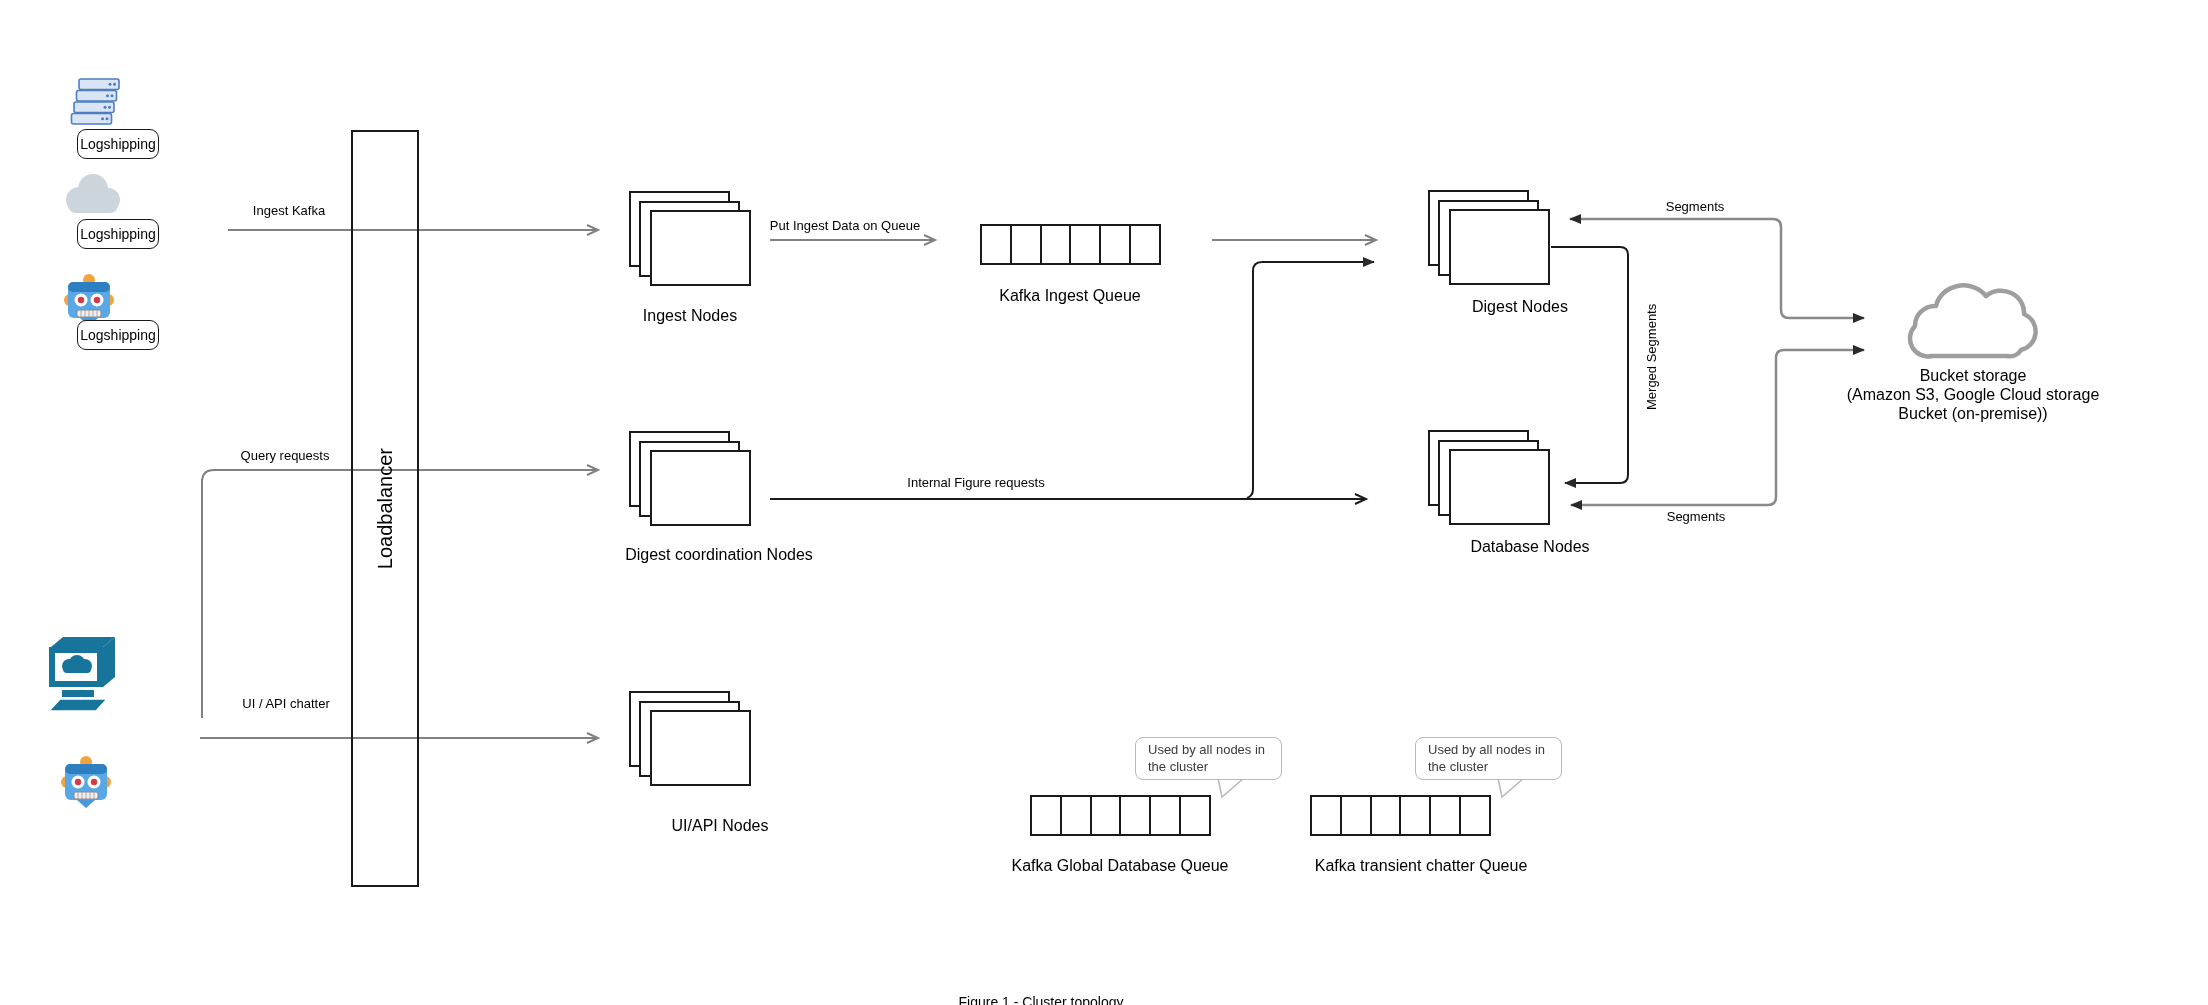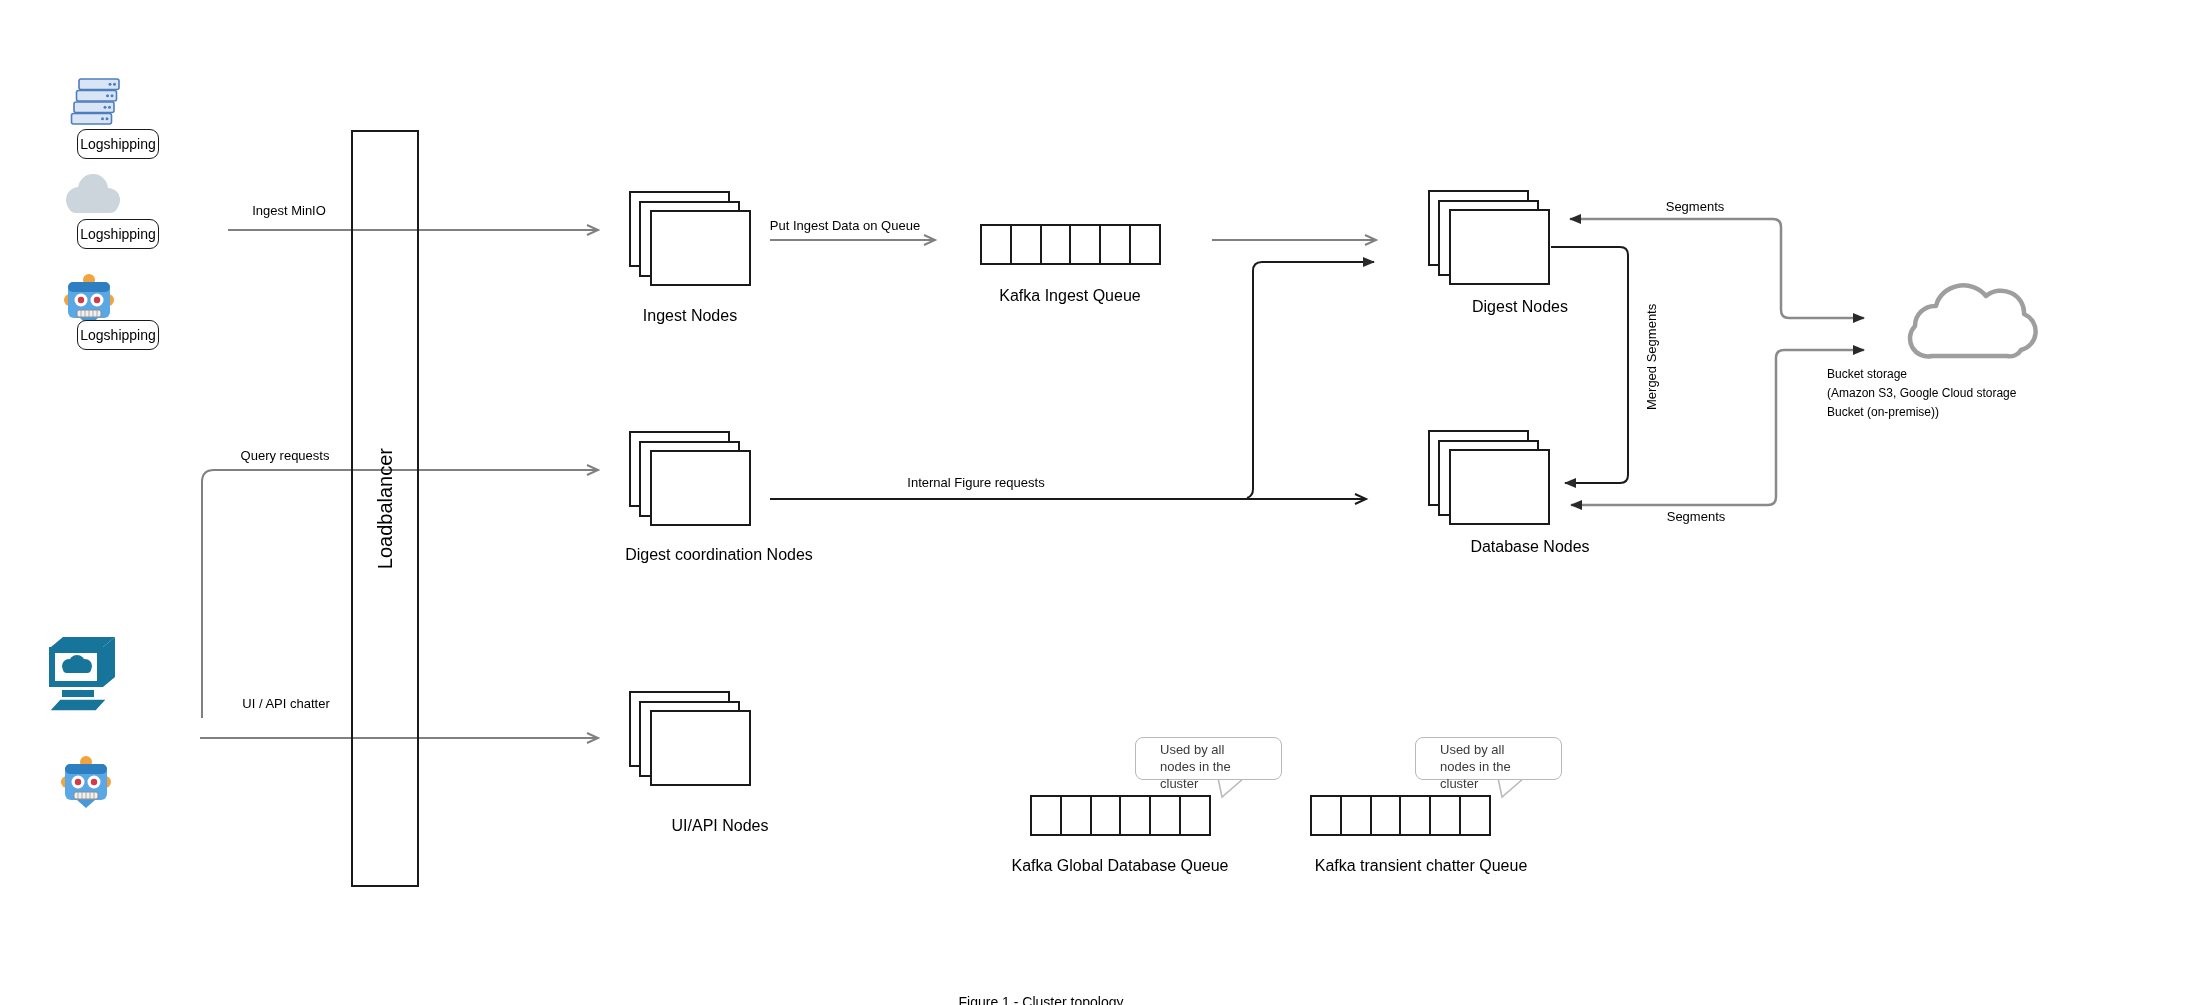--- a/index.html
+++ b/index.html
@@ -21,24 +21,24 @@
   .wrap{white-space:normal;}
   
   #loadbalancer{position:absolute;left:351px;top:130px;width:64px;height:753px;border:2px solid #1a1a1a;
     background:transparent;display:flex;align-items:center;justify-content:center;z-index:2;}
   #loadbalancer .vtext{writing-mode:vertical-rl;transform:rotate(180deg);font-size:20px;}
   
   .pill{position:absolute;width:80px;height:28px;background:#fff;border:1.5px solid #1a1a1a;border-radius:9px;
     display:flex;align-items:center;justify-content:center;font-size:14px;z-index:4;}
   
   .callout{position:absolute;width:147px;height:43px;background:#fff;border:1.5px solid #b9b9b9;border-radius:8px;
-    font-size:13px;color:#3a3a3a;padding:4px 24px;line-height:1.3;box-sizing:border-box;z-index:4;}
+    font-size:13px;color:#3a3a3a;padding:4px 12px;line-height:1.3;box-sizing:border-box;z-index:4;}
   .icon{position:absolute;z-index:3;}
   #caption{position:absolute;left:891px;top:994px;width:300px;text-align:center;font-size:14px;z-index:4;}
-  .bucket-text{position:absolute;left:1827px;width:292px;text-align:left;font-size:12px;z-index:4;white-space:nowrap;}
+  .bucket-text{position:absolute;left:1827px;width:292px;text-align:center;font-size:16px;z-index:4;white-space:nowrap;}
 </style>
 </head>
 <body>
 
 <div id="canvas">
 
   <svg id="wires" width="2208" height="1005" viewBox="0 0 2208 1005">
     <defs>
       <marker id="openGray" markerUnits="userSpaceOnUse" markerWidth="18" markerHeight="16" refX="13" refY="7" orient="auto">
         <path d="M2,2 L13,7 L2,12" fill="none" stroke="#808080" stroke-width="2"></path>
@@ -235,21 +235,21 @@
   </div>
   <div class="lbl" style="left:1301px;top:857px;width:240px">Kafka transient chatter Queue</div>
   <div class="callout" style="left:1415px;top:737px">
     <span class="wrap">Used by all nodes in the cluster</span>
   </div>
 
   <div class="bucket-text" style="top:367px">Bucket storage</div>
   <div class="bucket-text" style="top:386px">(Amazon S3, Google Cloud storage</div>
   <div class="bucket-text" style="top:405px">Bucket (on-premise))</div>
 
-  <div class="elbl" style="left:229px;top:204px;width:120px">Ingest MinIO</div>
+  <div class="elbl" style="left:229px;top:204px;width:120px">Ingest Kafka</div>
   <div class="elbl" style="left:745px;top:219px;width:200px">Put Ingest Data on Queue</div>
   <div class="elbl" style="left:225px;top:449px;width:120px">Query requests</div>
   <div class="elbl" style="left:226px;top:697px;width:120px">UI / API chatter</div>
   <div class="elbl" style="left:876px;top:476px;width:200px">Internal Figure requests</div>
   <div class="elbl" style="left:1635px;top:200px;width:120px">Segments</div>
   <div class="elbl" style="left:1636px;top:510px;width:120px">Segments</div>
   <div class="vlbl" style="left:1644px;top:300px;height:110px">Merged Segments</div>
 
   <div id="caption">Figure 1 - Cluster topology</div>
 

